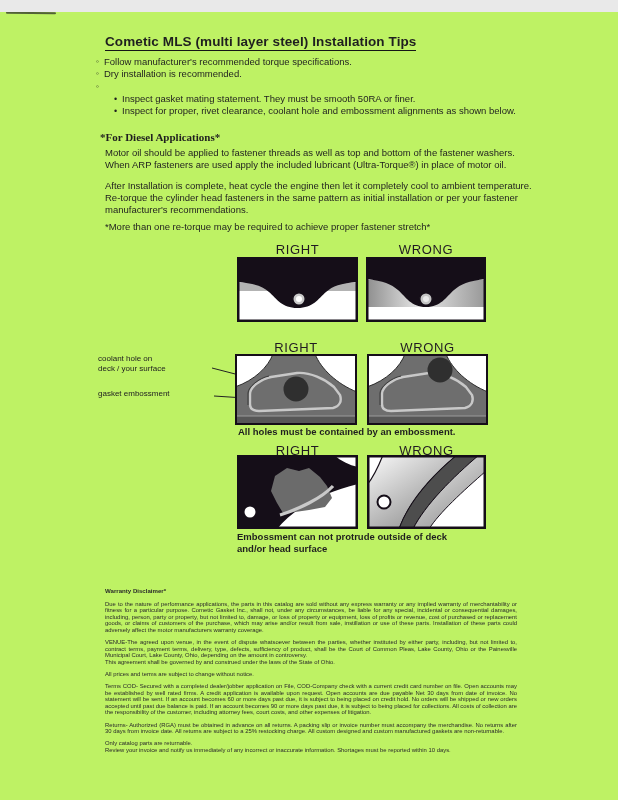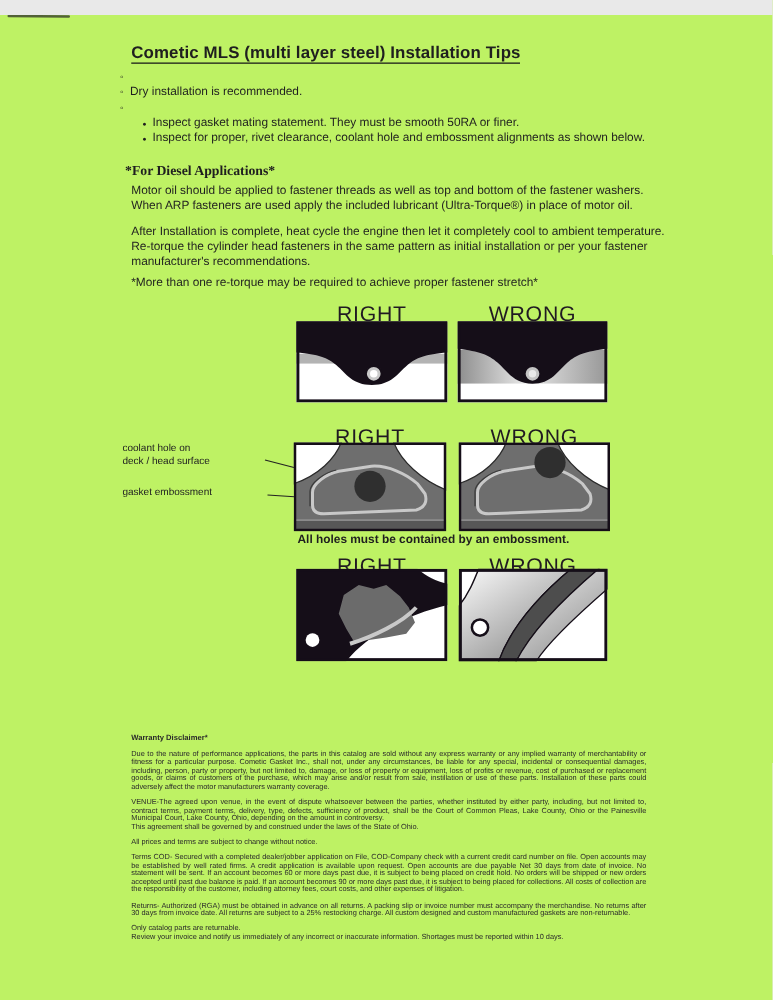--- a/index.html
+++ b/index.html
@@ -15,21 +15,21 @@
   .tips{left:96px;top:44px;width:450px;font-size:9.5px;line-height:12.3px;}
   .tip-row{display:flex;}
   .tip-row .mk{width:8px;flex:0 0 8px;font-size:8px;line-height:12.3px;}
   .tip-sub{margin-left:18px;}
   .tip-sub .mk{font-size:9px;}
   .diesel-h{left:100px;top:119px;font-size:11px;font-weight:bold;font-family:Liberation Serif, serif;}
   .bodyp{left:105px;width:434px;font-size:9.5px;line-height:11.8px;}
   .p1{top:135px;}
   .p2{top:168px;}
   .note{top:209px;}
-  .dlabel{top:0;font-size:17px;letter-spacing:.6px;text-align:center;color:#201a22;}
+  .dlabel{top:0;font-size:13px;letter-spacing:.6px;text-align:center;color:#201a22;}
   .panel svg{display:block;}
   .caption{font-size:9.5px;font-weight:bold;line-height:11.5px;}
   .sidelabel{font-size:8px;line-height:9.6px;text-align:left;color:#222;}
   .footer{left:388px;top:800px;font-size:16px;letter-spacing:.4px;color:#2e2e2e;}
   .warranty{left:105px;top:576px;width:412px;font-size:5.9px;line-height:6.6px;color:#2a2a2a;text-align:justify;}
   .warranty .wh{font-weight:bold;margin-bottom:6px;font-size:6.1px;}
   .warranty .wp{margin-bottom:5.5px;}
 </style>
 </head>
 <body>
@@ -38,20 +38,21 @@
 
   <div class="abs smudge"></div>
 
   <div class="abs title">
     <span class="u">Cometic MLS (multi layer steel) Installation Tips</span>
   </div>
 
   <div class="abs tips">
     <div class="tip-row">
       <span class="mk">◦</span>
+      <span>Follow manufacturer's recommended torque specifications.</span>
     </div>
     <div class="tip-row">
       <span class="mk">◦</span>
       <span>Dry installation is recommended.</span>
     </div>
     <div class="tip-row">
       <span class="mk">◦</span>
     </div>
     <div class="tip-row tip-sub">
       <span class="mk">•</span>
@@ -101,21 +102,21 @@
       <rect x="1.25" y="1.25" width="117.5" height="62.5" fill="none" stroke="#150e18" stroke-width="2.5"></rect>
     </svg>
   </div>
 
 
   <div class="abs dlabel" style="left:235px;top:328px;width:122px;">RIGHT</div>
   <div class="abs dlabel" style="left:367px;top:328px;width:121px;">WRONG</div>
 
   <div class="abs sidelabel" style="left:98px;top:342px;width:113px;">
     <div>coolant hole on</div>
-    <div>deck / head surface</div>
+    <div>deck / your surface</div>
   </div>
   <div class="abs sidelabel" style="left:98px;top:377px;width:113px;">gasket embossment</div>
 
   <svg class="abs" style="left:208px;top:341px;" width="100" height="52" viewBox="0 0 100 52">
     <line x1="4" y1="15" x2="89" y2="37" stroke="#222222" stroke-width="1"></line>
     <line x1="6" y1="43" x2="52" y2="46" stroke="#222222" stroke-width="1"></line>
   </svg>
 
   <div class="abs panel" style="left:235px;top:342px;">
     <svg width="122" height="71" viewBox="0 0 122 71">
@@ -175,20 +176,24 @@
       </defs>
       <rect width="119" height="74" fill="#ffffff"></rect>
       <path d="M16,0 H90 C66,20 42,46 32,74 H0 V30 C8,20 12,10 16,0 Z" fill="url(#g3a)" stroke="#150e18" stroke-width="1.2"></path>
       <path d="M90,0 H112 C86,22 58,50 46,74 H32 C42,46 66,20 90,0 Z" fill="#4d4d4d" stroke="#150e18" stroke-width="1"></path>
       <path d="M112,0 H119 V16 C96,36 72,58 62,74 H46 C58,50 86,22 112,0 Z" fill="url(#g3b)" stroke="#150e18" stroke-width="1"></path>
       <circle cx="17" cy="47" r="6.5" fill="#ffffff" stroke="#150e18" stroke-width="2"></circle>
       <rect x="1.25" y="1.25" width="116.5" height="71.5" fill="none" stroke="#150e18" stroke-width="2.5"></rect>
     </svg>
   </div>
 
+  <div class="abs caption" style="left:237px;top:519px;width:240px;">
+    <div>Embossment can not protrude outside of deck</div>
+    <div>and/or head surface</div>
+  </div>
 
   <div class="abs warranty">
     <div class="wh">Warranty Disclaimer*</div>
     <div class="wp">Due to the nature of performance applications, the parts in this catalog are sold without any express warranty or any implied warranty of merchantability or fitness for a particular purpose.  Cometic Gasket Inc., shall not, under any circumstances, be liable for any special, incidental or consequential damages, including, person, party or property, but not limited to, damage, or loss of property or equipment, loss of profits or revenue, cost of purchased or replacement goods, or claims of customers of the purchase, which may arise and/or result from sale, instillation or use of these parts.  Installation of these parts could adversely affect the motor manufacturers warranty coverage.</div>
     <div class="wp">
       <div>VENUE-The agreed upon venue, in the event of dispute whatsoever between the parties, whether instituted by either party, including, but not limited to, contract terms, payment terms, delivery, type, defects, sufficiency of product, shall be the Court of Common Pleas, Lake County, Ohio or the Painesville Municipal Court, Lake County, Ohio, depending on the amount in controversy.</div>
       <div>This agreement shall be governed by and construed under the laws of the State of Ohio.</div>
     </div>
     <div class="wp">All prices and terms are subject to change without notice.</div>
     <div class="wp">Terms COD- Secured with a completed dealer/jobber application on File, COD-Company check with a current credit card number on file.  Open accounts may be established by well rated firms.  A credit application is available upon request.  Open accounts are due payable Net 30 days from date of invoice.  No statement will be sent.  If an account becomes 60 or more days past due, it is subject to being placed on credit hold.  No orders will be shipped or new orders accepted until past due balance is paid.  If an account becomes 90 or more days past due, it is subject to being placed for collections.  All costs of collection are the responsibility of the customer, including attorney fees, court costs, and other expenses of litigation.</div>

